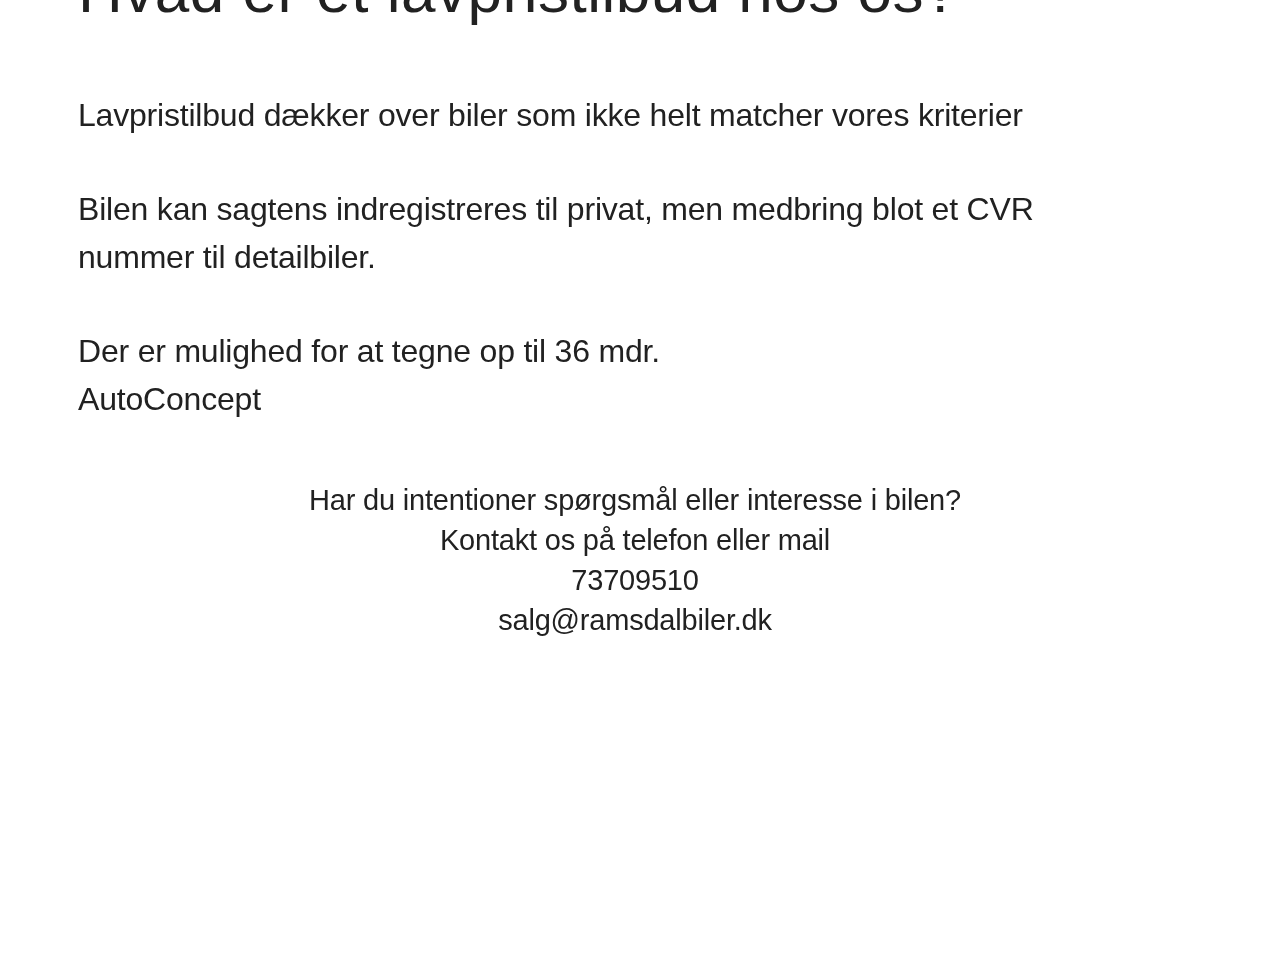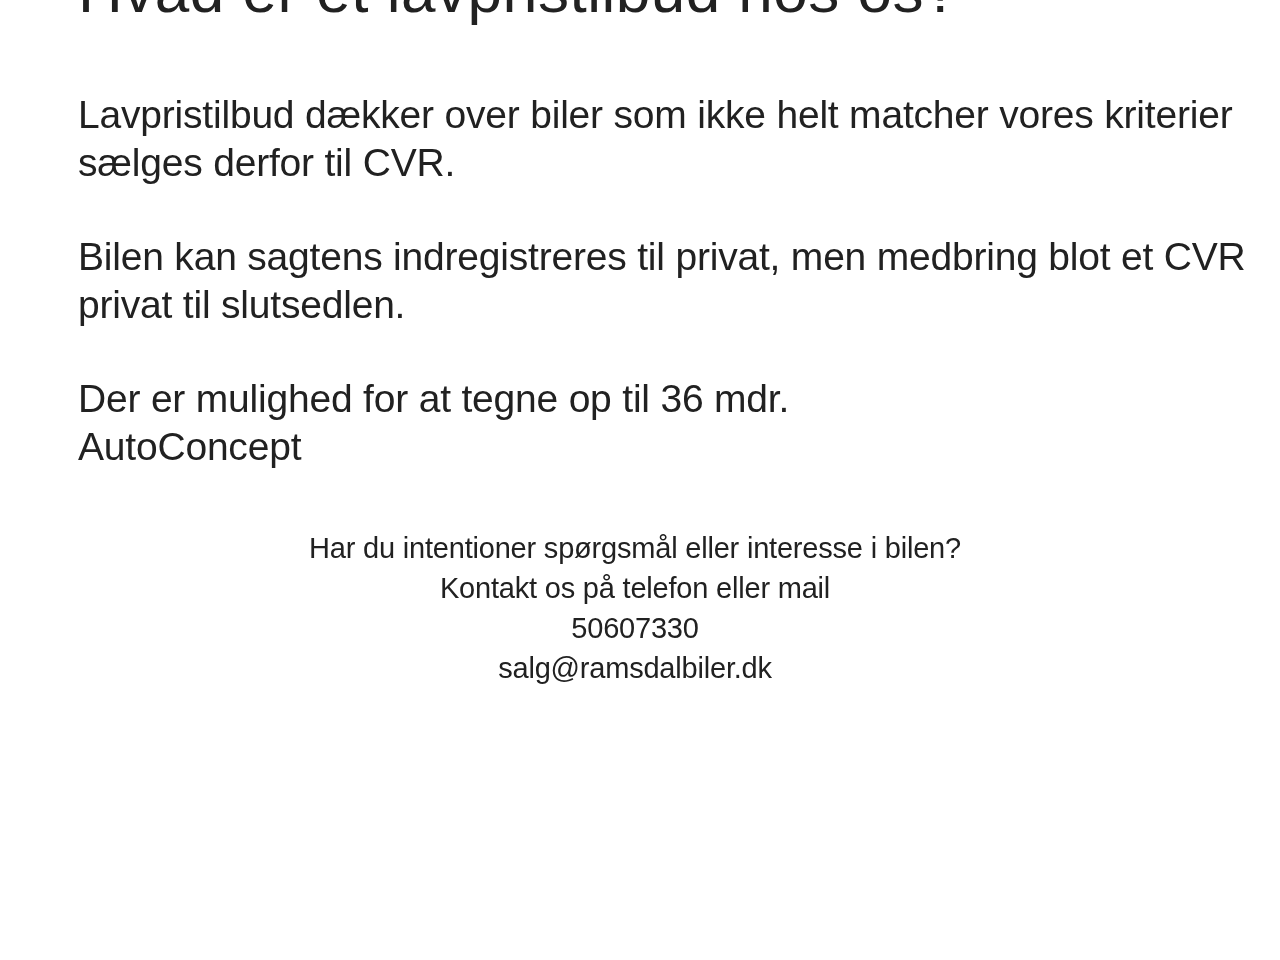--- a/index.html
+++ b/index.html
@@ -24,21 +24,21 @@
     line-height: 62px;
     font-weight: 400;
     letter-spacing: 0.5px;
     margin: -40px 0 0 0;
     white-space: nowrap;
   }
   .body-text {
     margin-top: 69px;
   }
   .para {
-    font-size: 39px;
+    font-size: 32px;
     line-height: 48px;
     letter-spacing: -0.2px;
   }
   .para + .para {
     margin-top: 46px;
   }
   .para .text-line {
     white-space: nowrap;
   }
   .contact-block {
@@ -55,32 +55,31 @@
 </head>
 <body>
 
 <main class="content">
 
   <h1 class="page-title">Hvad er et lavpristilbud hos os?</h1>
 
   <section class="body-text">
     <div class="para">
         <div class="text-line">Lavpristilbud dækker over biler som ikke helt matcher vores kriterier</div>
-        <div class="text-line">sælges derfor til CVR.</div>
       </div>
     <div class="para">
         <div class="text-line">Bilen kan sagtens indregistreres til privat, men medbring blot et CVR</div>
-        <div class="text-line">privat til slutsedlen.</div>
+        <div class="text-line">nummer til detailbiler.</div>
       </div>
     <div class="para">
         <div class="text-line">Der er mulighed for at tegne op til 36 mdr.</div>
         <div class="text-line">AutoConcept</div>
       </div>
   </section>
 
   <footer class="contact-block">
       <div class="text-line">Har du intentioner spørgsmål eller interesse i bilen?</div>
       <div class="text-line">Kontakt os på telefon eller mail</div>
-      <div class="text-line">50607330</div>
+      <div class="text-line">73709510</div>
       <div class="text-line">salg@ramsdalbiler.dk</div>
     </footer>
 
 </main>
 
 </body></html>

